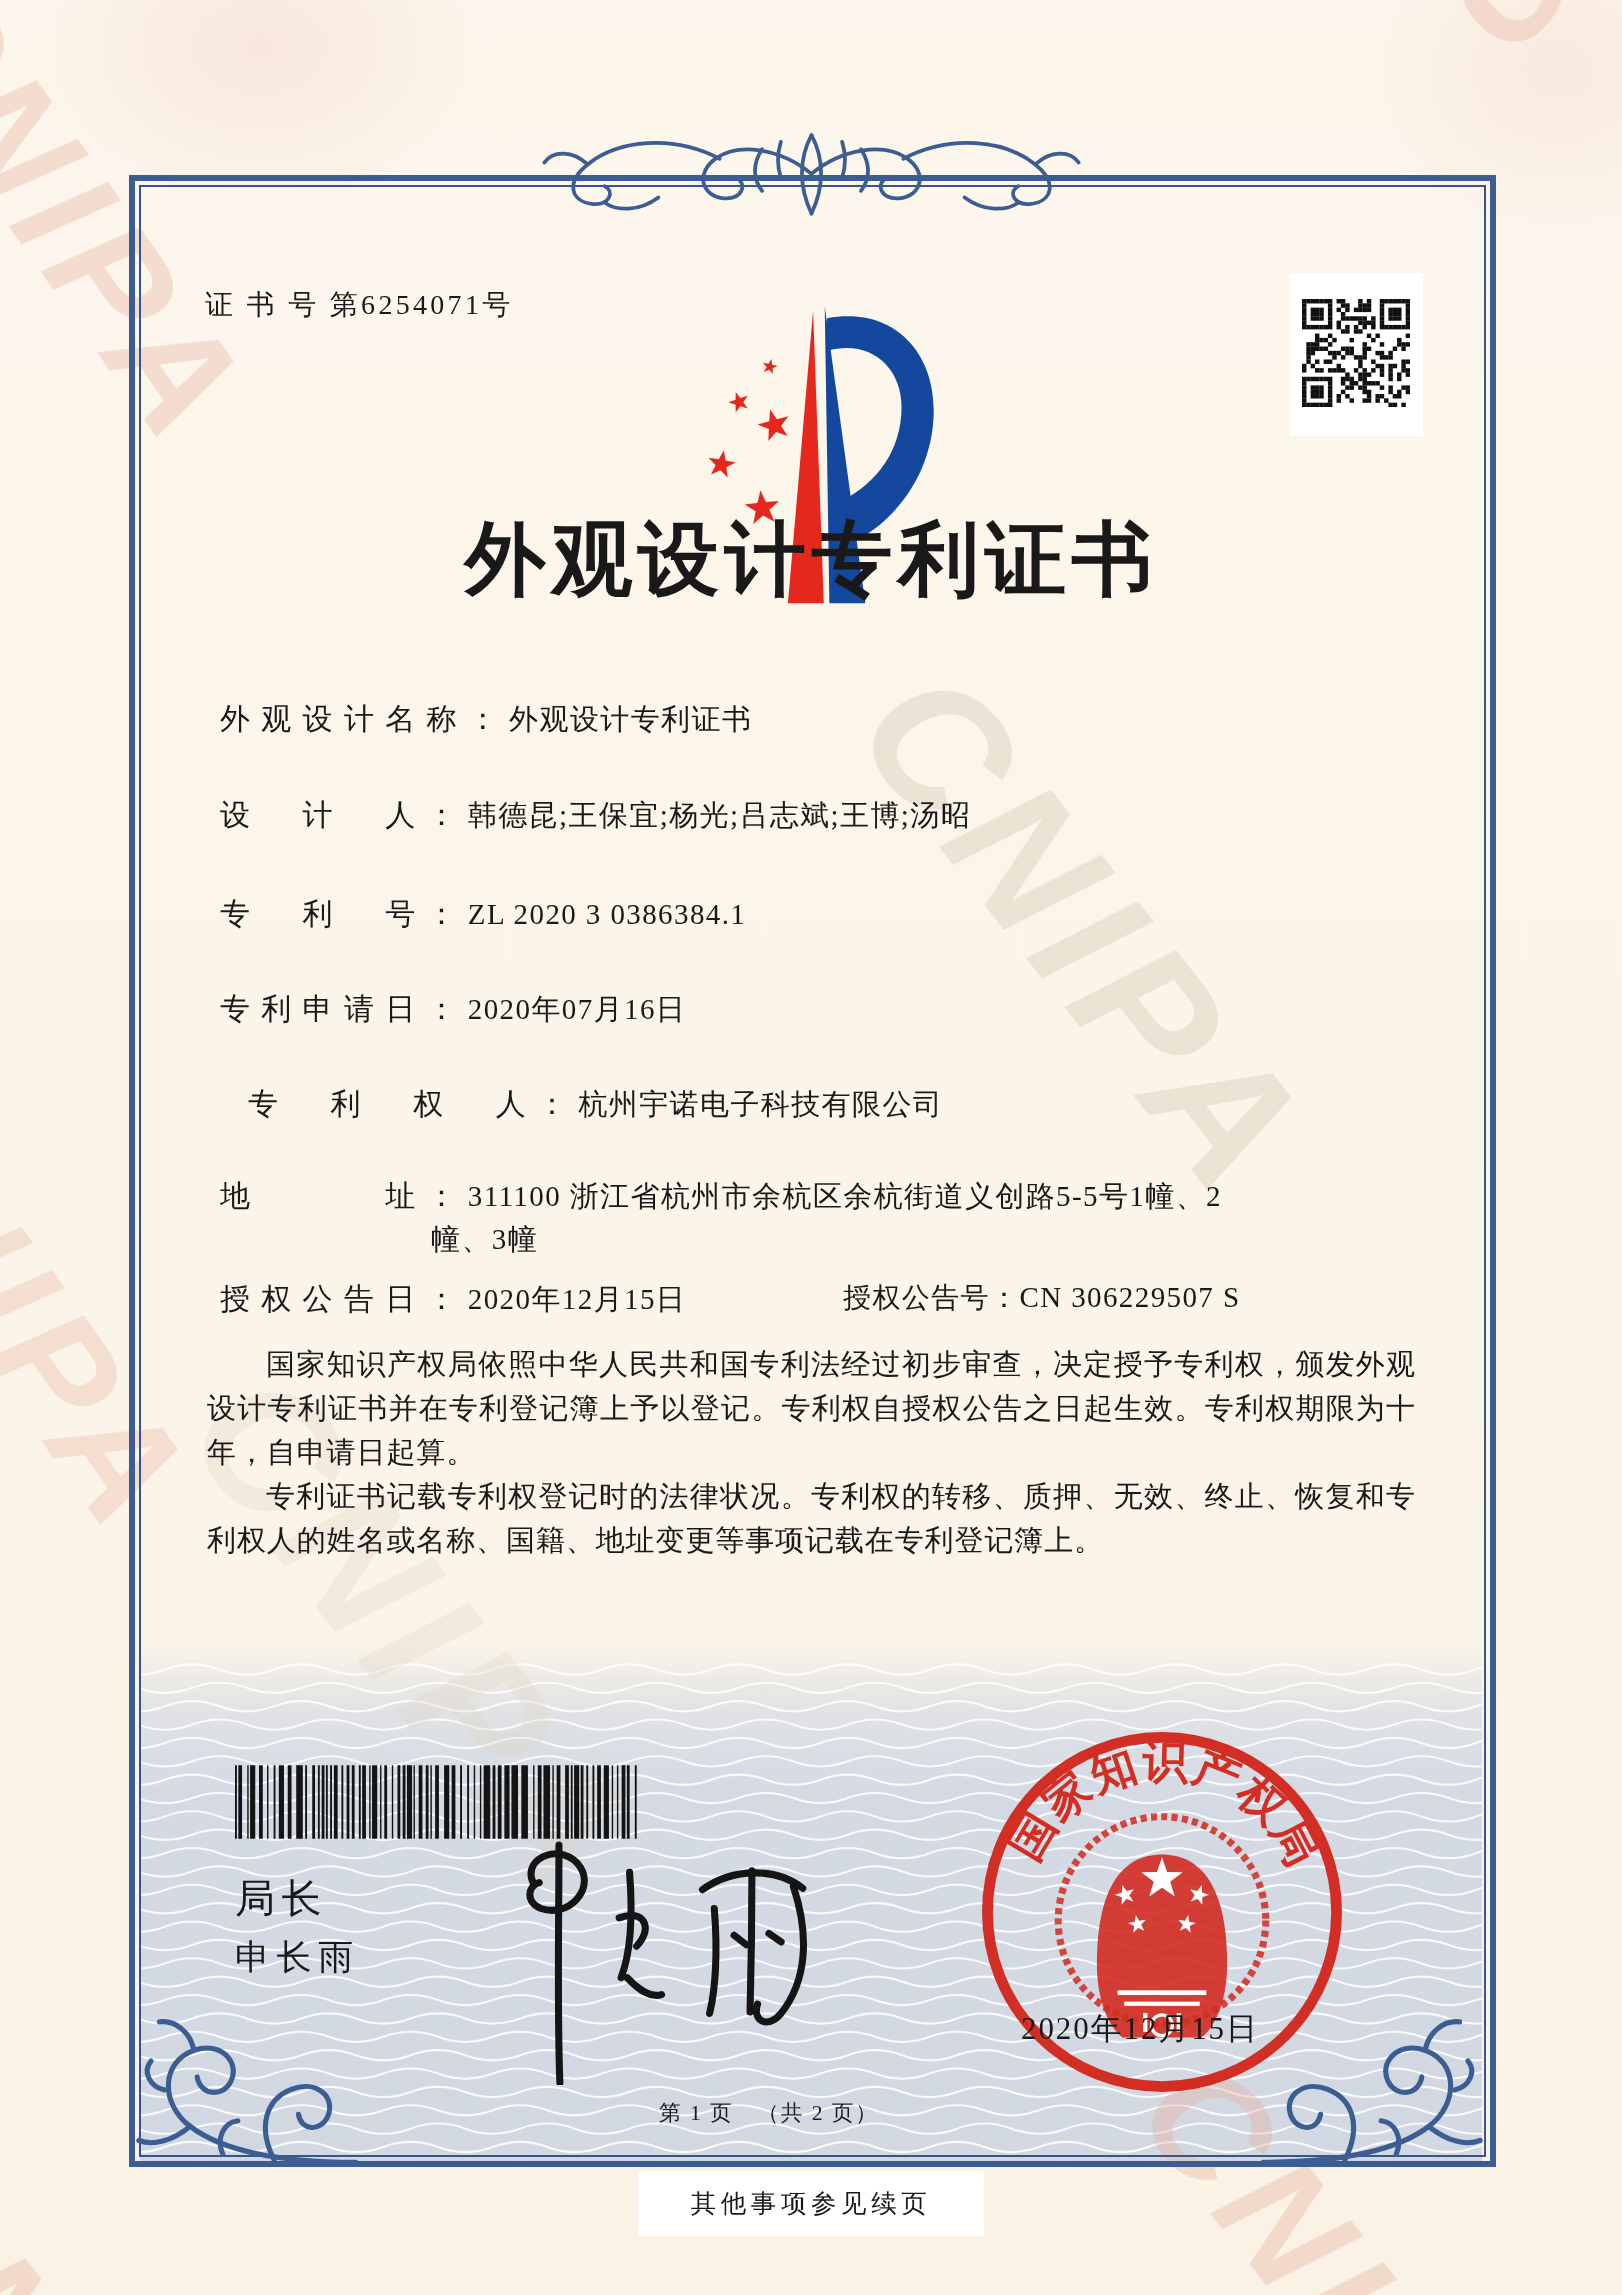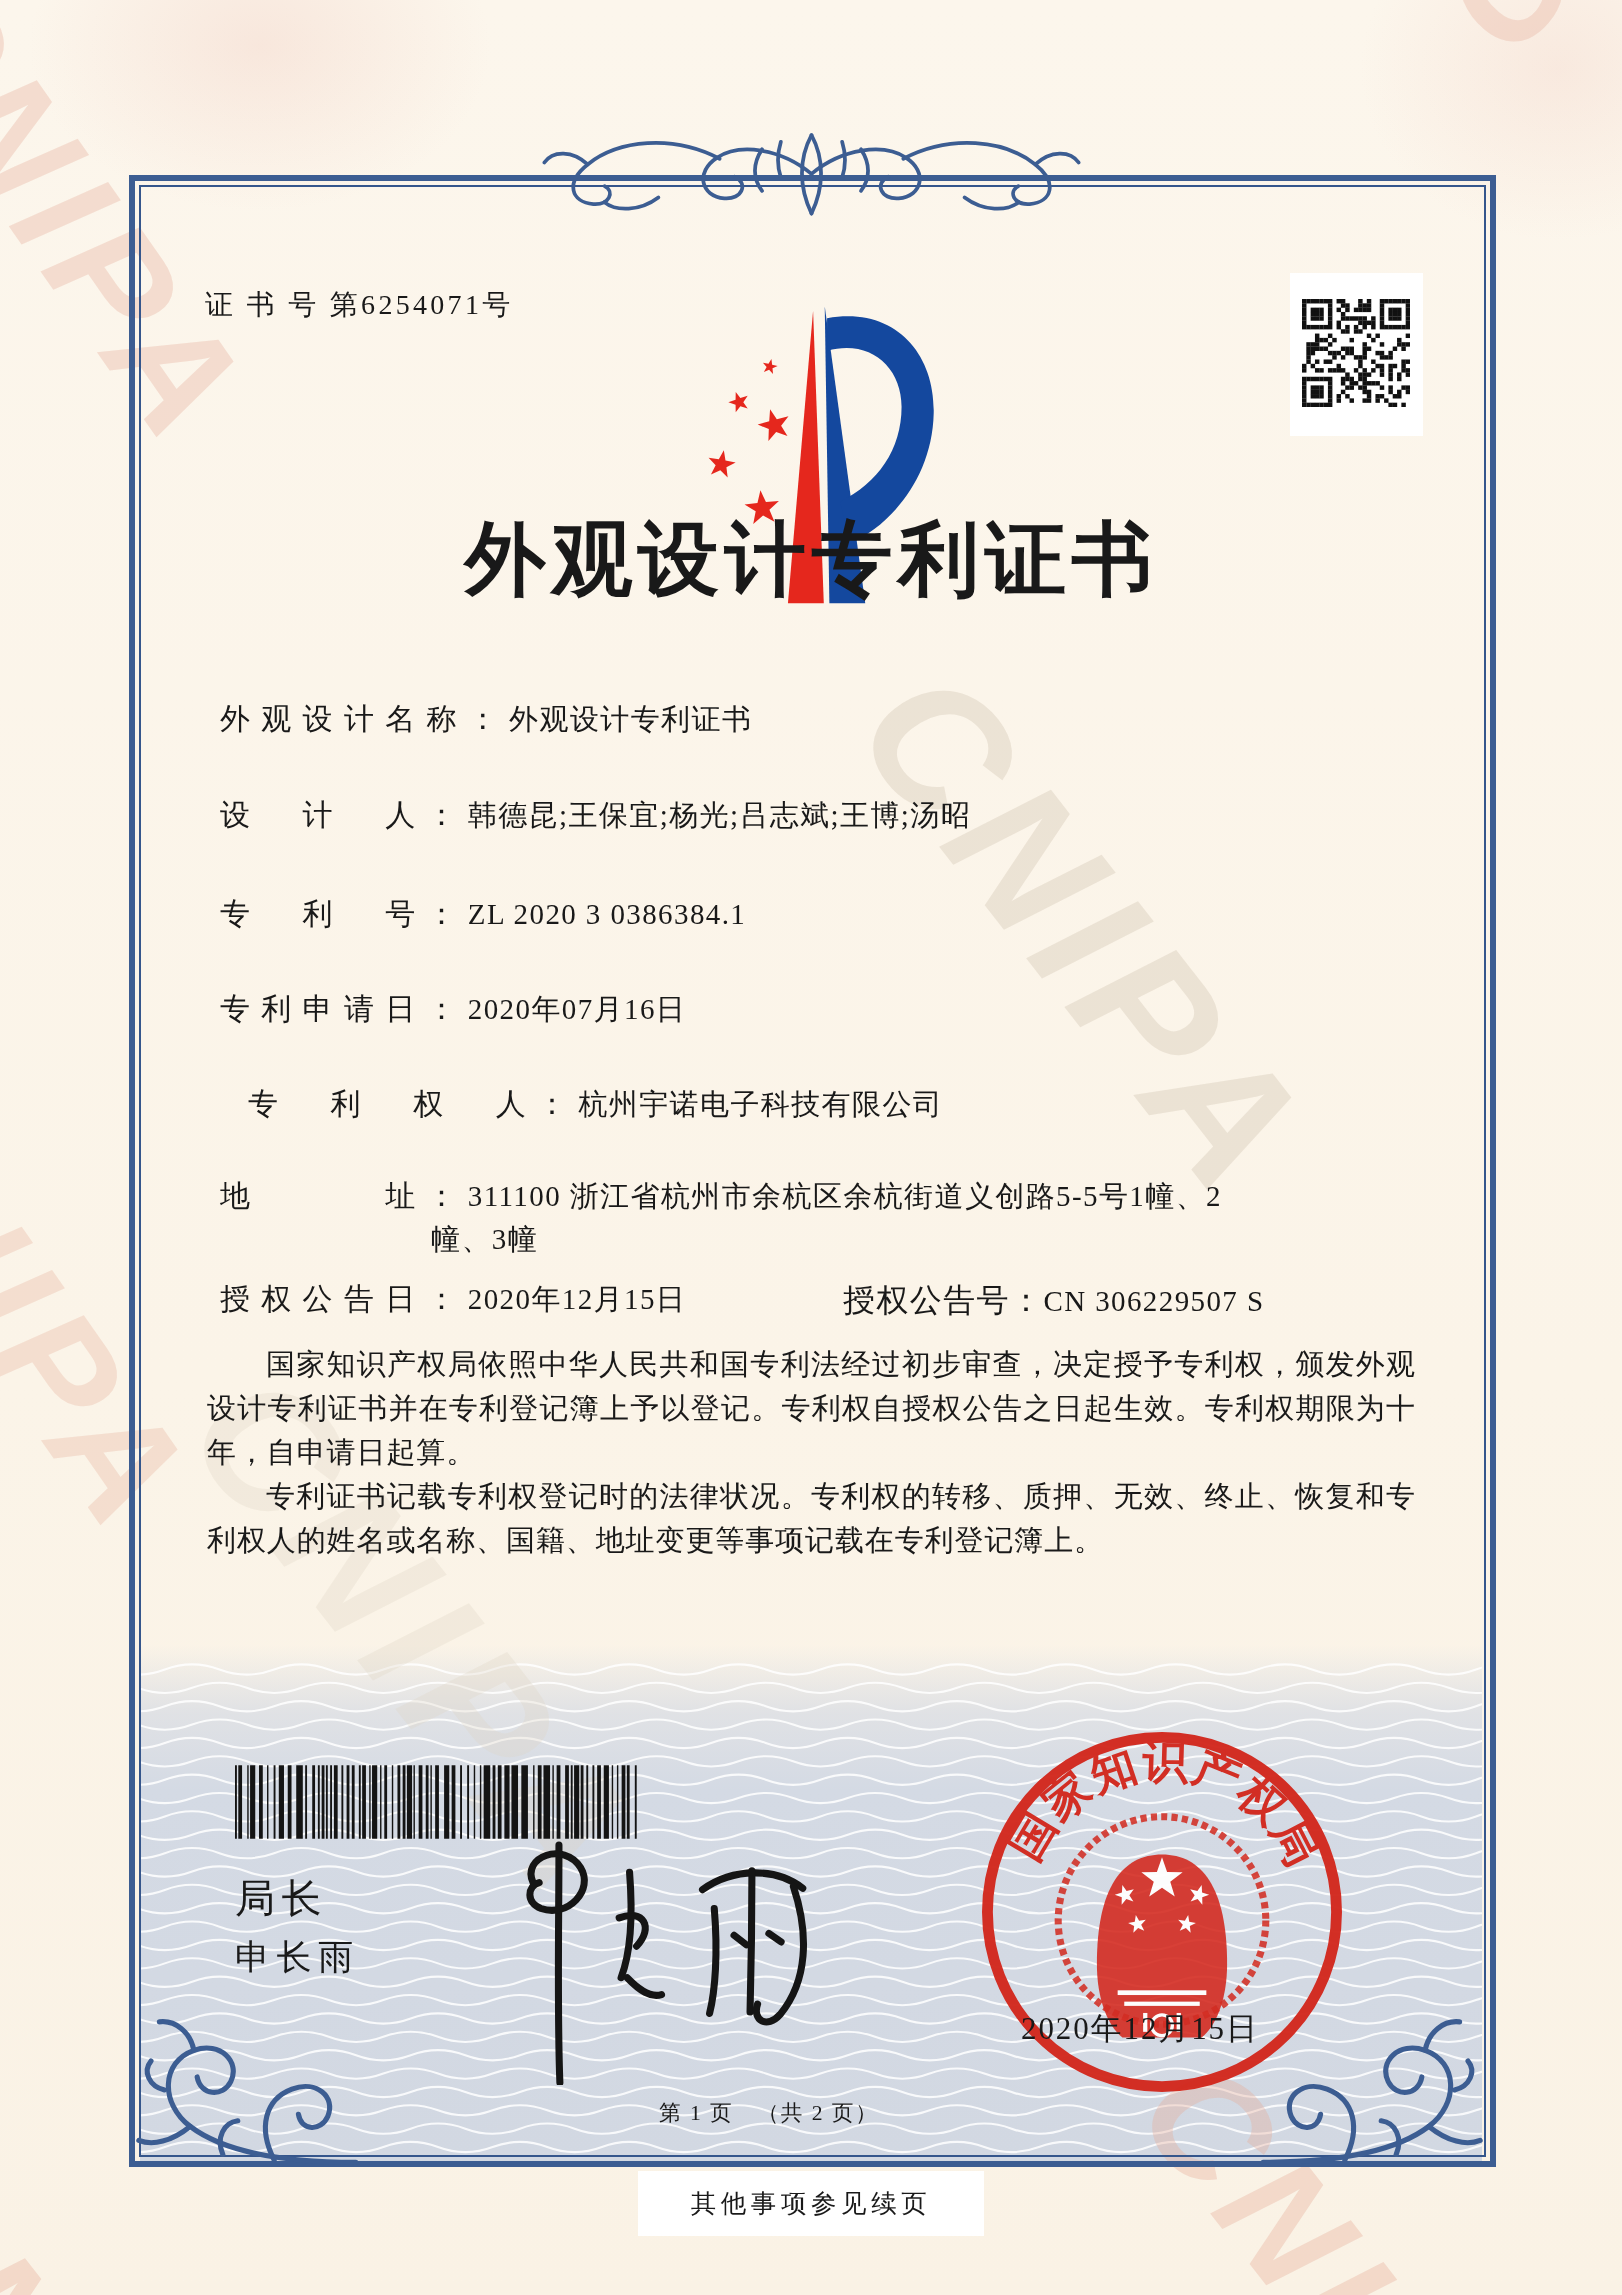--- a/index.html
+++ b/index.html
@@ -37,21 +37,21 @@
   
   .cert-no{position:absolute; z-index:5; left:205px; top:286px; font-size:28px; letter-spacing:3.3px;}
   .title{
     position:absolute; z-index:5; left:50%; transform:translateX(-50%); top:506px;
     font-size:81px; font-weight:bold; letter-spacing:5.7px; white-space:nowrap;text-align:center;
   }
   .row{position:absolute; z-index:5; left:220px; font-size:29px; letter-spacing:1.4px; white-space:nowrap;}
   .row .lbl{font-size:30px; letter-spacing:11.3px;}
   .addr2{position:absolute; z-index:5; left:431px; font-size:29px; letter-spacing:1.4px;}
   .grant2{position:absolute; z-index:5; left:843px; font-size:29px; letter-spacing:1.4px; white-space:nowrap;}
-  .grant2 .lbl,.row .colon{font-size:32px;}
+  .grant2 .lbl,.row .colon{font-size:28px;}
   .paras{
     position:absolute; z-index:5; left:207px; top:1342px; width:1209px;
     font-size:29px; line-height:44px; letter-spacing:0.9px;
     text-align:justify; text-justify:inter-ideograph;
   }
   .paras p{margin:0; text-indent:59px; word-break:break-all;}
   .director-label{position:absolute; z-index:6; left:235px; top:1871px; font-size:40px; letter-spacing:6.6px;}
   .director-name{position:absolute; z-index:6; left:235px; top:1934px; font-size:35px; letter-spacing:6.6px;}
   .seal-date{position:absolute; z-index:7; left:1021px; top:2008px; font-size:31px; letter-spacing:1.9px;}
   .page-num{position:absolute; z-index:5; left:659px; top:2098px; font-size:21.7px; letter-spacing:1.9px;}

